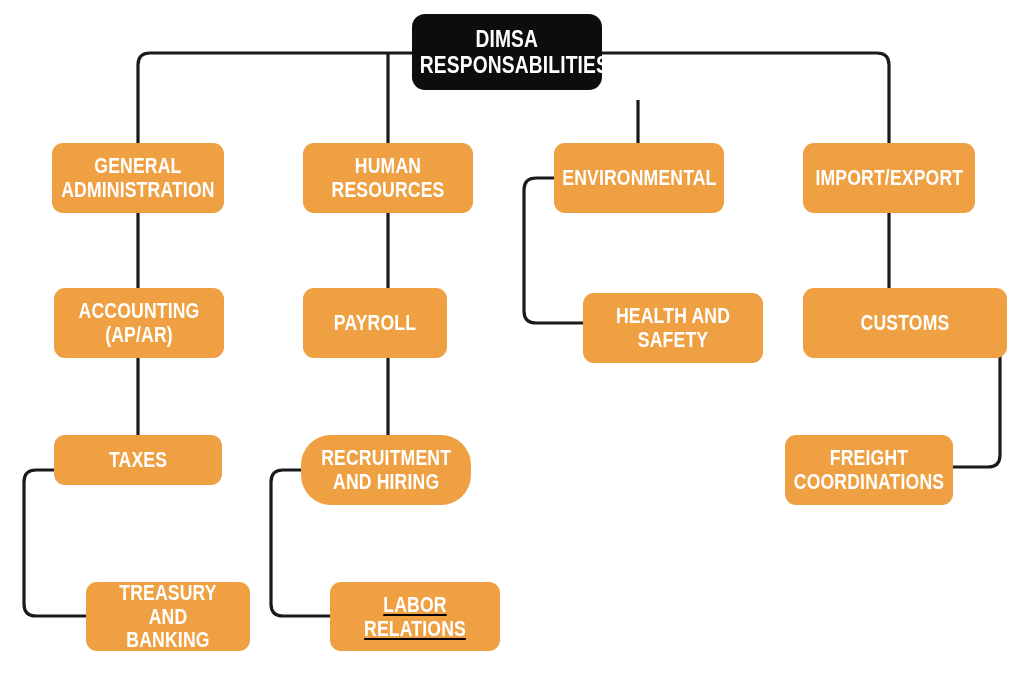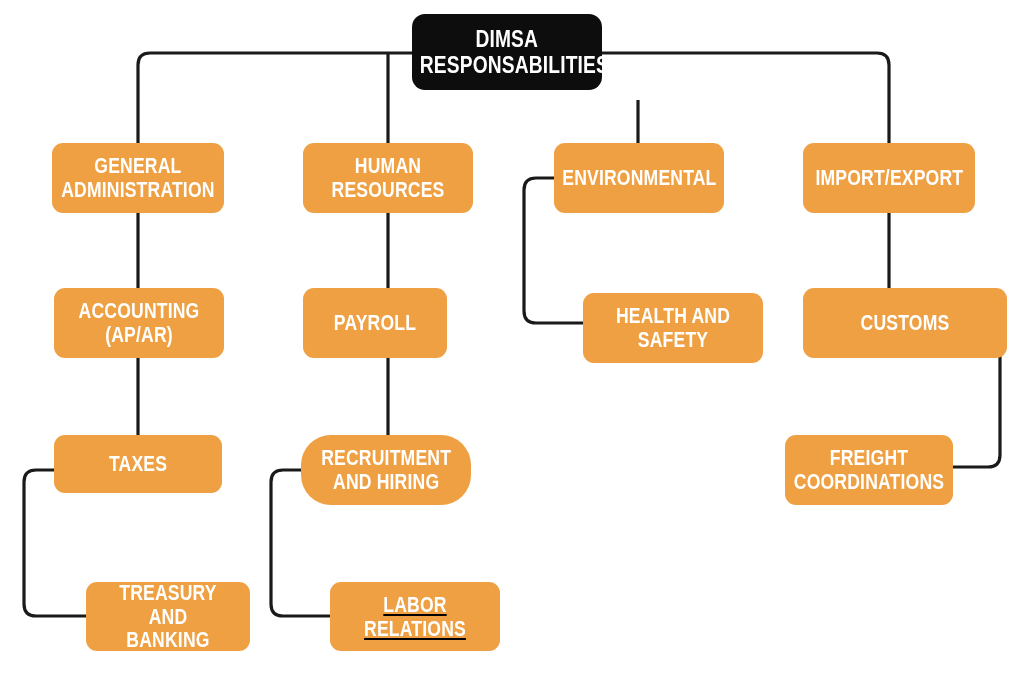--- a/index.html
+++ b/index.html
@@ -99,21 +99,21 @@
   <div class="node branch" style="left:52px; top:143px; width:172px; height:70px;">
     <span class="label">GENERAL
 ADMINISTRATION</span>
   </div>
 
   <div class="node branch" style="left:54px; top:288px; width:170px; height:70px;">
     <span class="label">ACCOUNTING
 (AP/AR)</span>
   </div>
 
-  <div class="node branch" style="left:54px; top:435px; width:168px; height:58px;align-items:center;">
+  <div class="node branch" style="left:54px; top:435px; width:168px; height:50px;align-items:center;">
     <span class="label">TAXES</span>
   </div>
 
   <div class="node branch" style="left:86px; top:582px; width:164px; height:69px;">
     <span class="label">TREASURY
 AND BANKING</span>
   </div>
 
   <div class="node branch" style="left:303px; top:143px; width:170px; height:70px;">
     <span class="label">HUMAN

